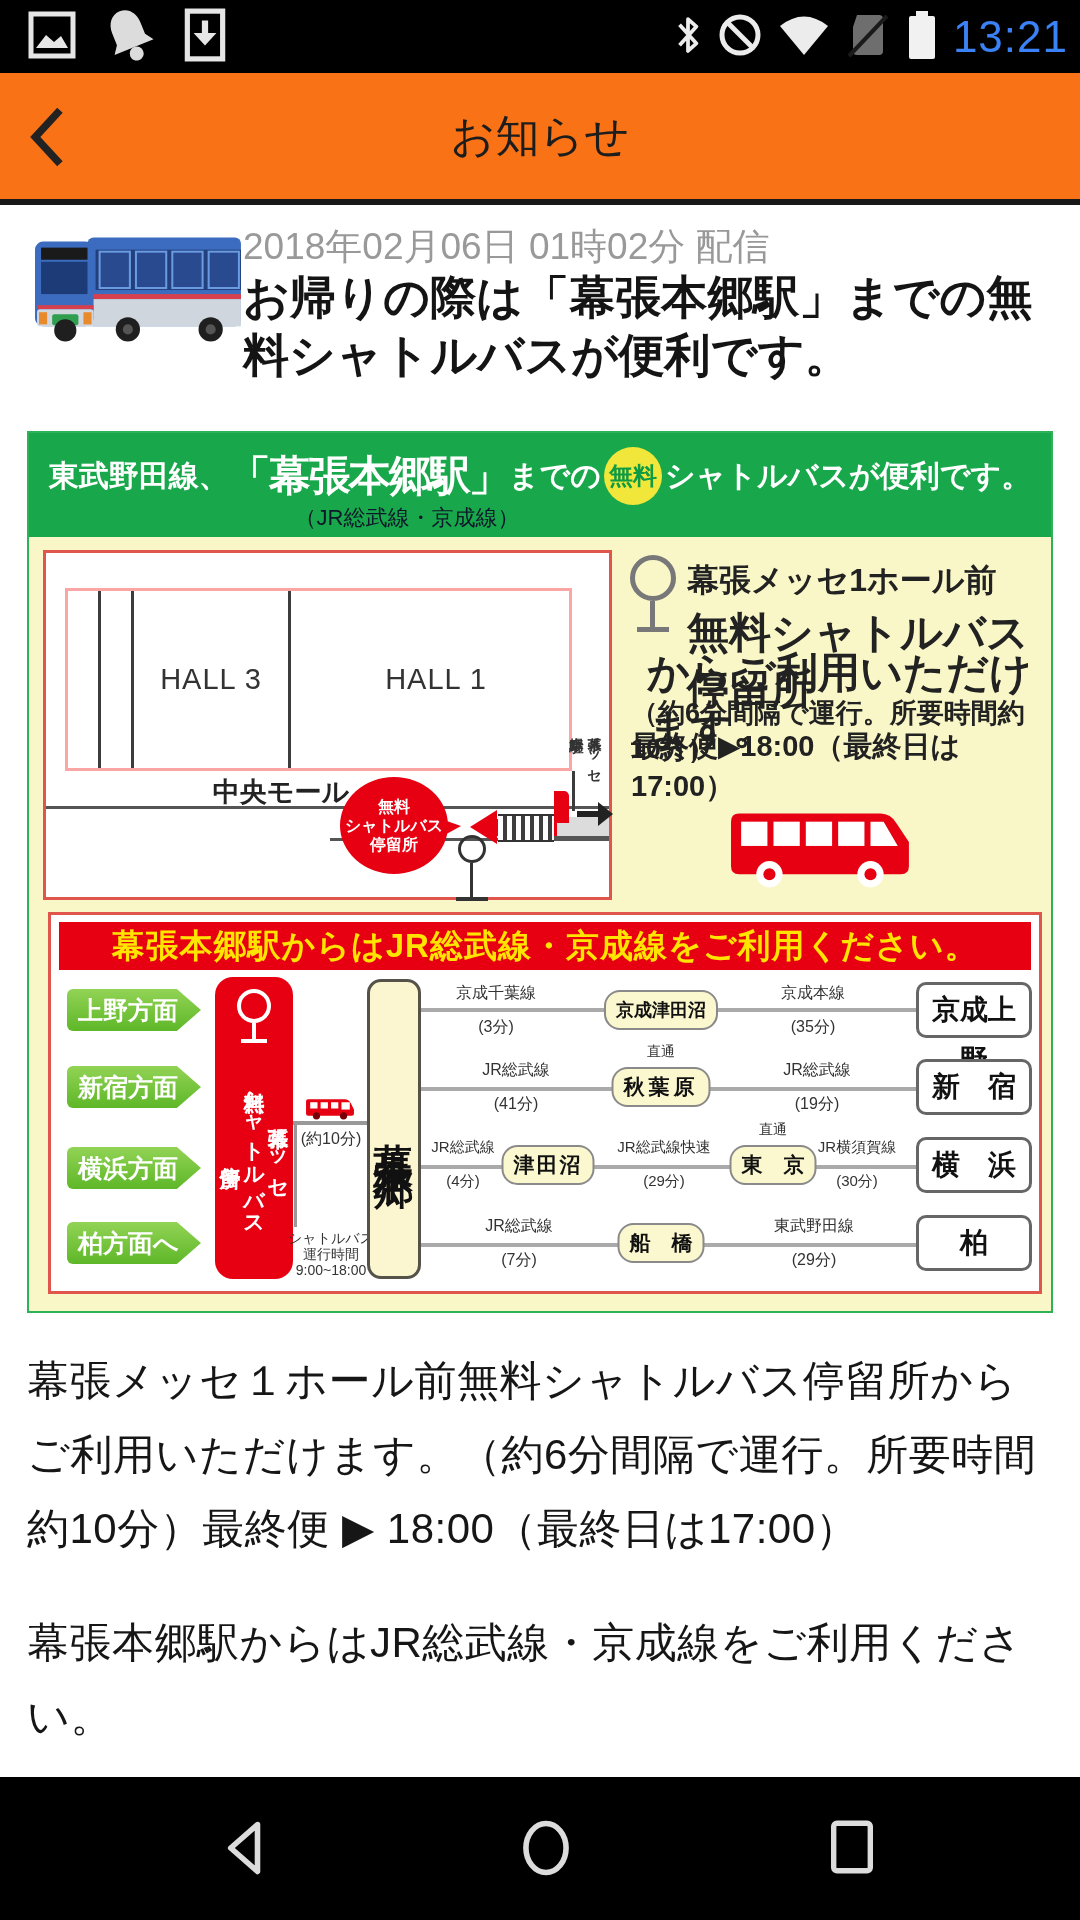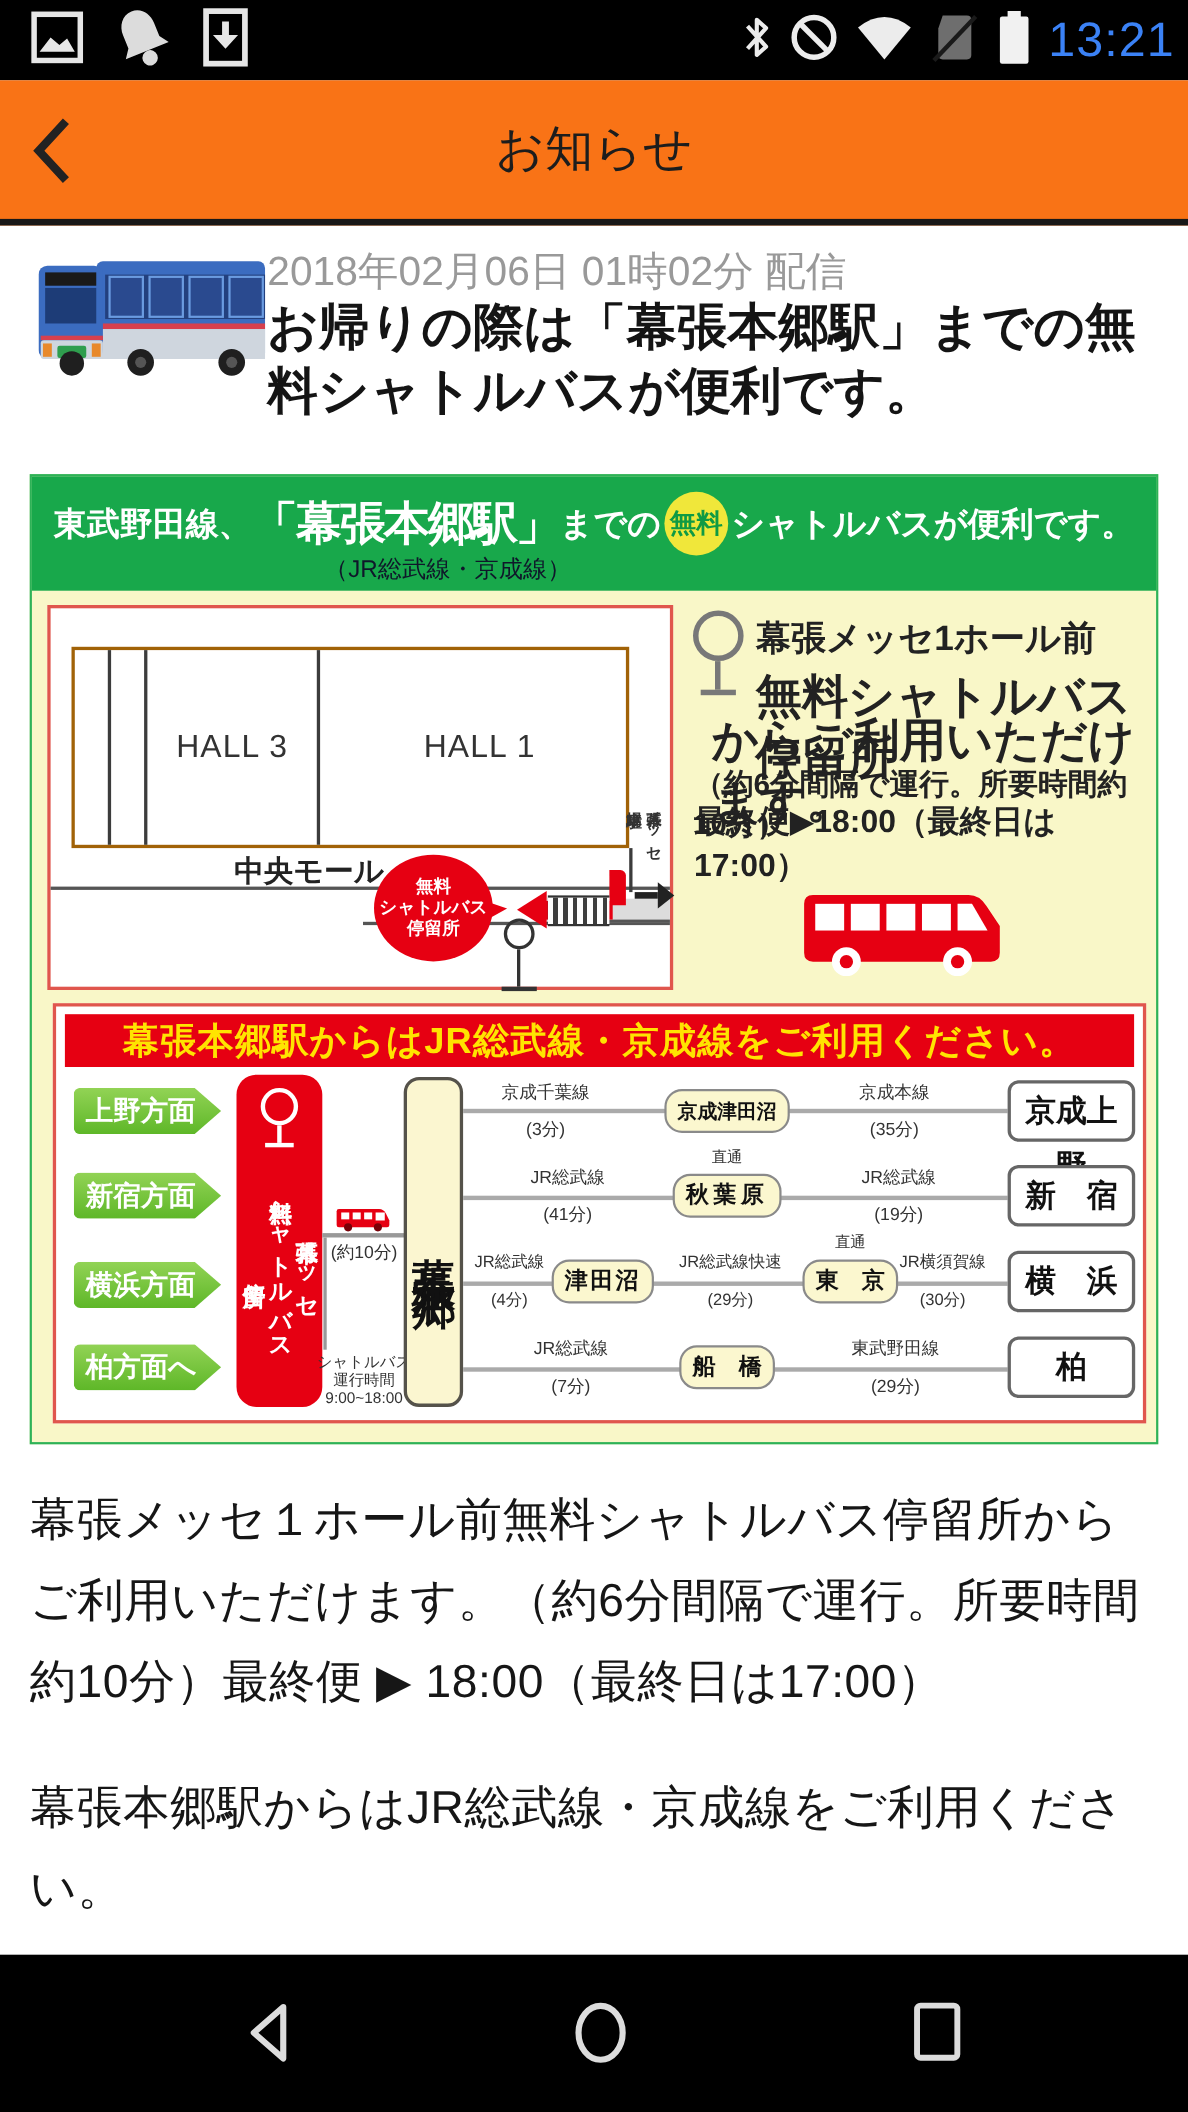--- a/index.html
+++ b/index.html
@@ -27,21 +27,21 @@
   .flyer { position:absolute; left:27px; top:431px; width:1026px; height:882px; background:#f9f7c8; border:2px solid #2eb257; }
   .fb { position:absolute; left:0; top:0; width:100%; height:104px; background:#18a84b; }
   .fb-line { position:absolute; left:0; top:14px; width:100%; display:flex; justify-content:center; align-items:center; color:#fff; font-weight:bold; }
   .fb-pre,.fb-mid,.fb-post { font-size:30px; }
   .fb-station { font-size:42px; letter-spacing:-2px; }
   .fb-free { width:58px; height:58px; margin:0 3px; background:#f0e73a; color:#0f9a44; border-radius:50%; display:inline-flex; align-items:center; justify-content:center; font-size:24px; font-weight:bold; }
   .fb-sub { position:absolute; left:355px; top:70px; transform:translateX(-50%); color:#0f172a; font-size:22px;margin-left:23px; }
 
   
   .map { position:absolute; left:14px; top:117px; width:569px; height:350px; background:#fff; border:3px solid #e0564d; }
-  .hallrect { position:absolute; left:19px; top:35px; width:507px; height:183px; border:3px solid #a16207; display:flex; }
+  .hallrect { position:absolute; left:19px; top:35px; width:507px; height:183px; border:3px solid #fca5a5; display:flex; }
   .hcell { border-right:3px solid #3c3c3c; height:100%; }
   .hcell:last-child { border-right:none;padding-left:12px; }
   .hcell.c1{width:33px;} .hcell.c2{width:33px;}
   .hcell.c3{width:157px;} .hcell.c4{width:128px;} .hcell.c5{flex:1;}
   .hlabel { width:100%; height:100%; display:flex; align-items:center; justify-content:center; font-size:29px; color:#333; letter-spacing:1px; }
   .mall { position:absolute; left:105px; top:221px; width:260px; text-align:center; font-size:27px; font-weight:bold; color:#222; }
   .road-top { position:absolute; left:0; top:253px; width:563px; border-top:3px solid #555; }
   .road-bot { position:absolute; left:284px; top:285px; width:279px; border-top:3px solid #555; }
   .vline-r { position:absolute; left:526px; top:218px; height:40px; border-left:3px solid #3c3c3c; }
   .parking { position:absolute; left:522px; top:174px; writing-mode:vertical-rl; font-size:14px; font-weight:bold; color:#333; line-height:18px; }

